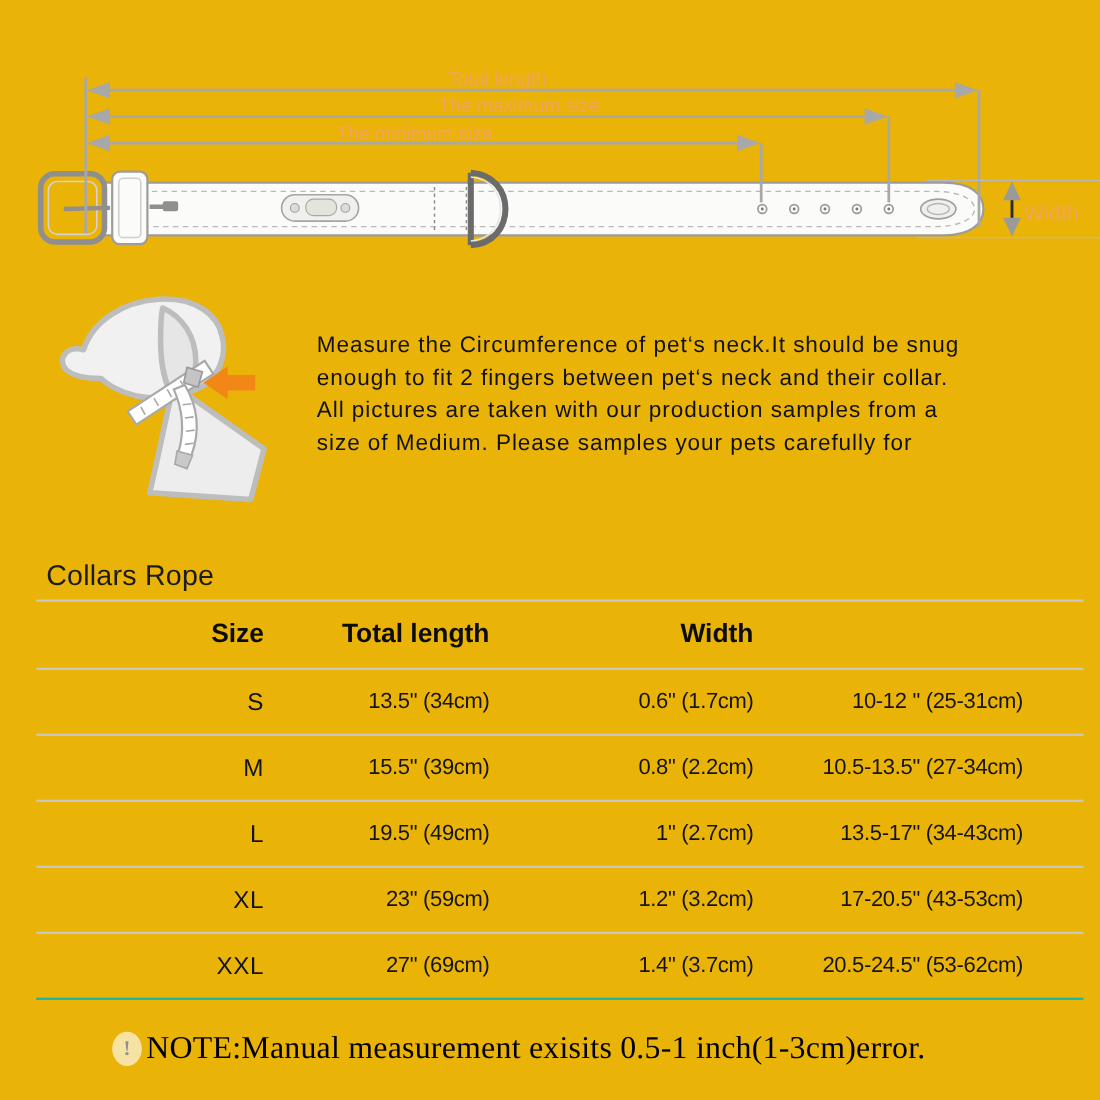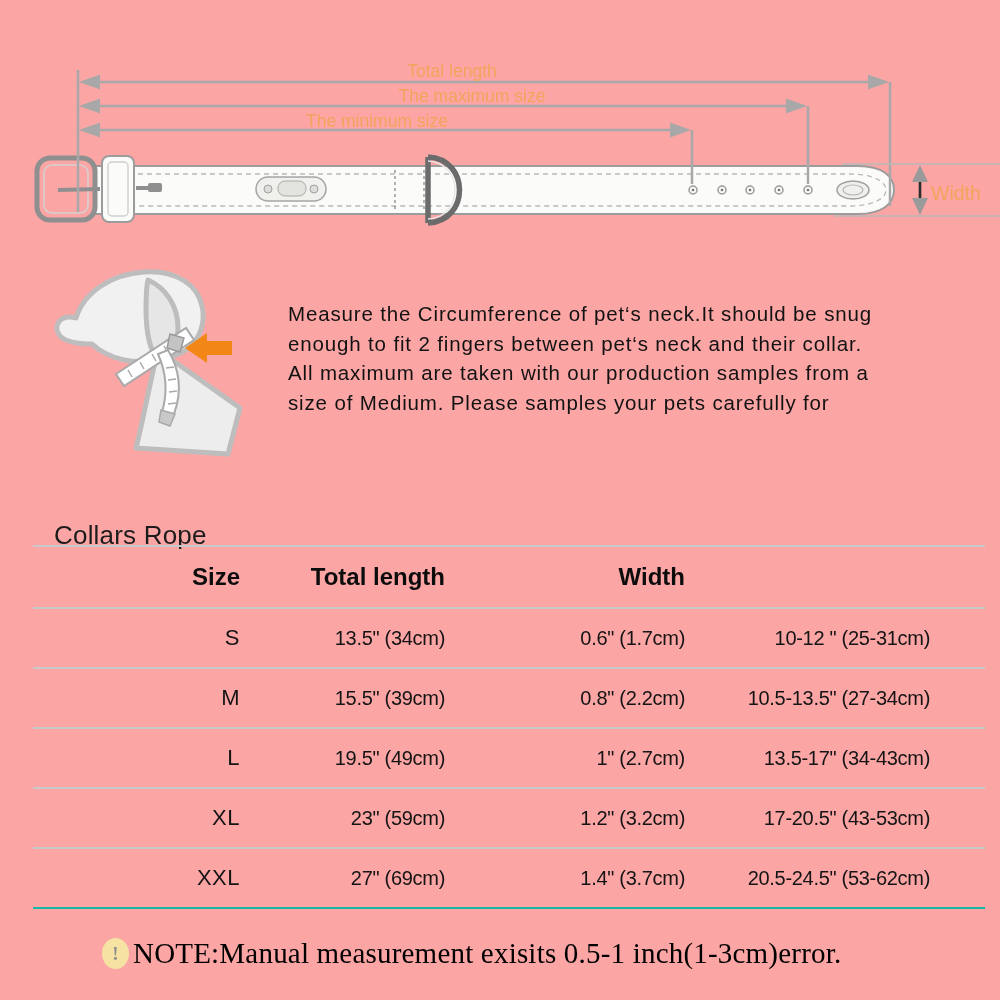--- a/index.html
+++ b/index.html
@@ -1,27 +1,27 @@
 <!DOCTYPE html>
 <html><head>
 <meta charset="utf-8">
 <style>
   html,body{margin:0;padding:0;background:#fff;}
-  .page{position:relative;width:1000px;height:1000px;background:#fca5a5;overflow:hidden;
+  .page{position:relative;width:1000px;height:1000px;background:#eab308;overflow:hidden;
         font-family:"Liberation Sans",sans-serif;color:#161616;}
   svg text{font-family:"Liberation Sans",sans-serif;}
 
   .diagram-svg{position:absolute;left:0;top:0;}
   .dog-svg{position:absolute;left:40px;top:258px;}
 
   .measure-text{position:absolute;left:288px;top:299px;width:680px;
       font-size:20.5px;letter-spacing:0.85px;line-height:29.6px;color:#121212;}
   .measure-text .mline{white-space:nowrap;}
 
-  .section-title{position:absolute;left:38px;top:504px;margin:16px;
+  .section-title{position:absolute;left:38px;top:504px;margin:4px;
       font-size:26px;font-weight:400;color:#1c1c1c;letter-spacing:0.2px;}
 
   .size-table{position:absolute;left:33px;top:545px;width:952px;}
   .trow{display:grid;grid-template-columns:207px 205px 240px 300px;
         align-items:center;border-top:2px solid #c8c8c8;}
   .trow.header{height:60px;font-weight:bold;font-size:24px;color:#0c0c0c;}
   .trow.body{height:58px;font-size:20px;letter-spacing:-0.3px;color:#141414;}
   .trow.body:last-child{border-bottom:2px solid #14b8a6;}
   .tcell{text-align:right;}
   .tcell.c4{padding-right:55px;}
@@ -137,21 +137,21 @@
       <path d="M121,152 L135,156 L130,168 L119,164 Z" fill="#c9c9c9" stroke="#a9a9a9" stroke-width="1.5"></path>
       <path d="M130,76 L144,80 L140,94 L127,90 Z" fill="#c4c4c4" stroke="#9a9a9a" stroke-width="1.5"></path>
     </g>
 
     <polygon points="145,90 167,75 167,83 192,83 192,97 167,97 167,105" fill="#f28718"></polygon>
   </svg>
 
   <div class="measure-text">
     <div class="mline">Measure the Circumference of pet‘s neck.It should be snug</div>
     <div class="mline">enough to fit 2 fingers between pet‘s neck and their collar.</div>
-    <div class="mline">All maximum are taken with our production samples from a</div>
+    <div class="mline">All pictures are taken with our production samples from a</div>
     <div class="mline">size of Medium. Please samples your pets carefully for</div>
   </div>
 
   <h2 class="section-title">Collars Rope</h2>
 
   <div class="size-table">
     <div class="trow header">
       <div class="tcell c1">Size</div>
       <div class="tcell c2">Total length</div>
       <div class="tcell c3">Width</div>

